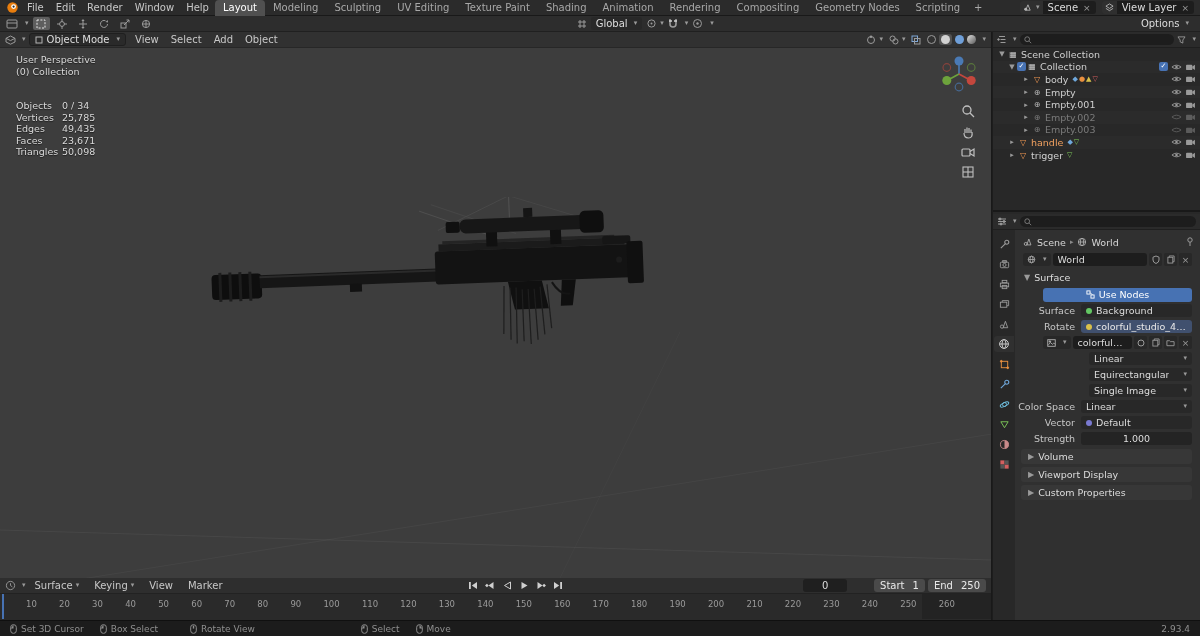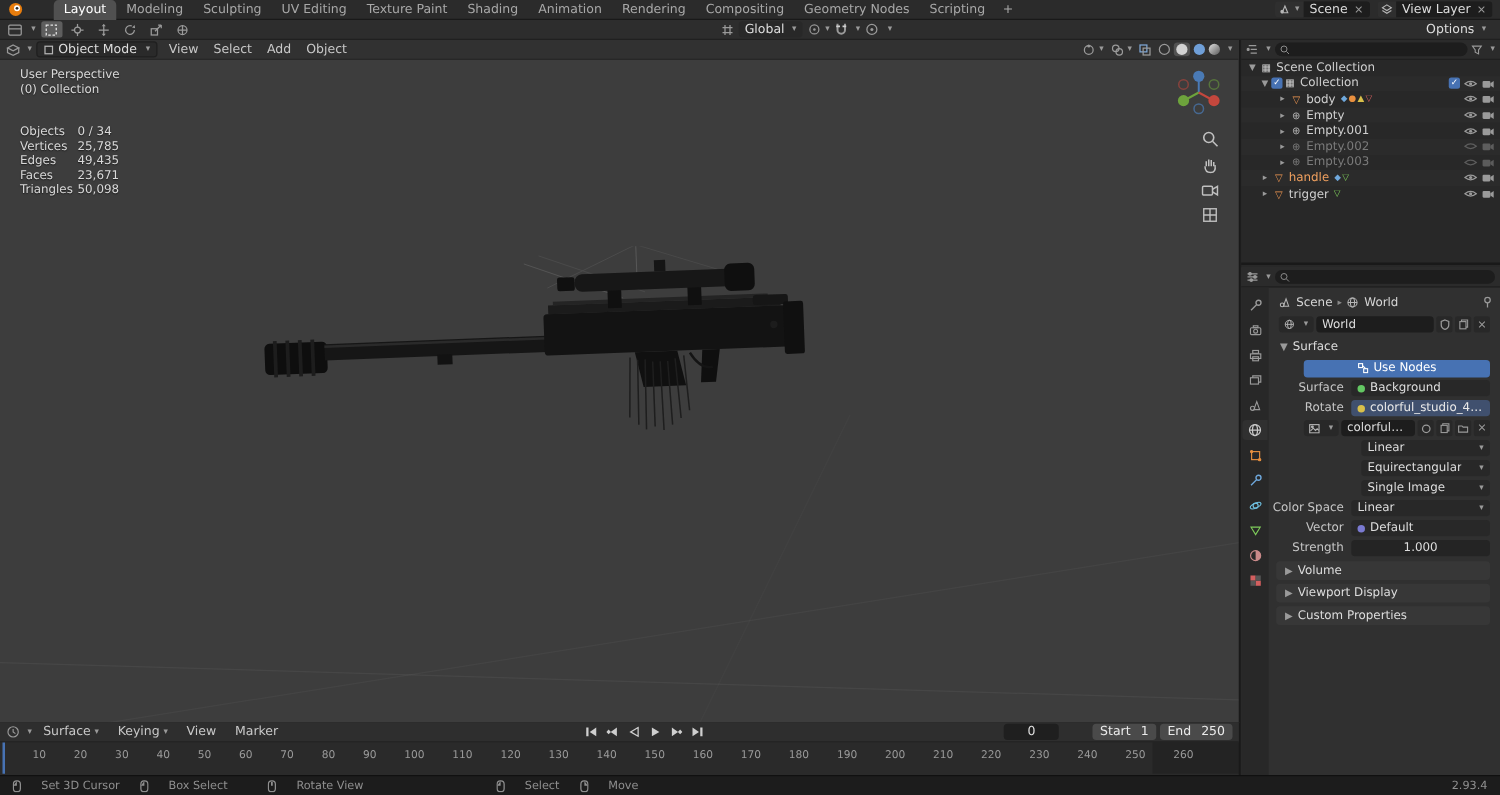--- a/index.html
+++ b/index.html
@@ -5,21 +5,21 @@
   *{box-sizing:border-box;margin:0;padding:0}
   html,body{width:1200px;height:636px;overflow:hidden}
   body{position:relative;background:#1d1d1d;font-family:"DejaVu Sans",sans-serif;font-size:10px;color:#cfcfcf;-webkit-font-smoothing:antialiased}
   svg{display:block}
   .row{display:flex;align-items:center}
   .caret{font-size:7px;color:#9a9a9a;margin-left:3px;line-height:1}
 
   
   #topbar{position:absolute;top:0;left:0;right:0;height:16px;background:#2b2b2b;border-bottom:1px solid #191919;display:flex;align-items:center;padding-left:4px}
   .menu-item{padding:0 6px;color:#c8c8c8;line-height:16px;cursor:default}
-  .ws-tabs{display:flex;align-items:flex-end;margin-left:22px;height:16px}
+  .ws-tabs{display:flex;align-items:flex-end;margin-left:0;height:16px}
   .ws-tab{padding:1px 8px 2px 8px;color:#a8a8a8;border-radius:4px 4px 0 0;line-height:13px}
   .ws-tab.active{background:#505050;color:#ffffff}
   .ws-add{padding:0 6px;color:#a8a8a8}
   #topbar-right{margin-left:auto;display:flex;align-items:center;gap:6px;padding-right:6px}
   .selector{display:flex;align-items:center;height:13px;border-radius:3px;overflow:hidden}
   .selector .seg-icon{background:#2f2f2f;height:13px;display:flex;align-items:center;padding:0 3px;gap:1px}
   .selector .seg-name{background:#1d1d1d;height:13px;display:flex;align-items:center;padding:0 5px;gap:5px;color:#ddd}
   .x-glyph{color:#9a9a9a;font-size:9px}
 
   
@@ -89,34 +89,42 @@
   .tbtn{width:15px;height:13px;display:flex;align-items:center;justify-content:center;border-radius:2px}
   .frame-field{background:#1f1f1f;border-radius:3px;height:13px;min-width:44px;display:flex;align-items:center;justify-content:center;color:#ddd}
   .range-field{background:#4a4a4a;border-radius:3px;height:13px;display:flex;align-items:center;gap:8px;padding:0 6px;color:#eaeaea}
   #tl-ruler{position:relative;height:25px}
   .ruler-nums{position:absolute;left:26px;right:36px;top:5px;display:flex;justify-content:space-between;font-size:8.5px;color:#9a9a9a}
   .out-of-range{position:absolute;left:922px;right:0;top:0;bottom:0;background:rgba(0,0,0,.16)}
   .playhead{position:absolute;left:2px;top:0;bottom:0;width:2px;background:#4772b3}
 
   
   #statusbar{position:absolute;top:620px;left:0;right:0;height:16px;background:#1c1c1c;border-top:1px solid #101010;display:flex;align-items:center;padding:0 10px;gap:16px;color:#8f8f8f;font-size:9px}
-  .hint{display:flex;align-items:flex-start;gap:16px}
+  .hint{display:flex;align-items:flex-start;gap:4px}
   #version{margin-left:auto;color:#8f8f8f}
 </style>
 </head>
 <body>
 
 <div id="topbar">
   <span style="margin:0 2px">
     <svg width="13" height="13" viewBox="0 0 13 13">
         <circle cx="6.5" cy="6.5" r="5.2" fill="#e87d0d"></circle>
         <circle cx="7.6" cy="5.6" r="2.4" fill="#fff"></circle>
         <circle cx="7.6" cy="5.6" r="1.1" fill="#2b2b2b"></circle>
       </svg>
   </span>
+  <div class="row">
+
+  <div class="menu-item">File</div>
+      <div class="menu-item">Edit</div>
+      <div class="menu-item">Render</div>
+      <div class="menu-item">Window</div>
+      <div class="menu-item">Help</div>
+    </div>
   <div class="ws-tabs">
 
   <div class="ws-tab active">Layout</div>
       <div class="ws-tab">Modeling</div>
       <div class="ws-tab">Sculpting</div>
       <div class="ws-tab">UV Editing</div>
       <div class="ws-tab">Texture Paint</div>
       <div class="ws-tab">Shading</div>
       <div class="ws-tab">Animation</div>
       <div class="ws-tab">Rendering</div>

